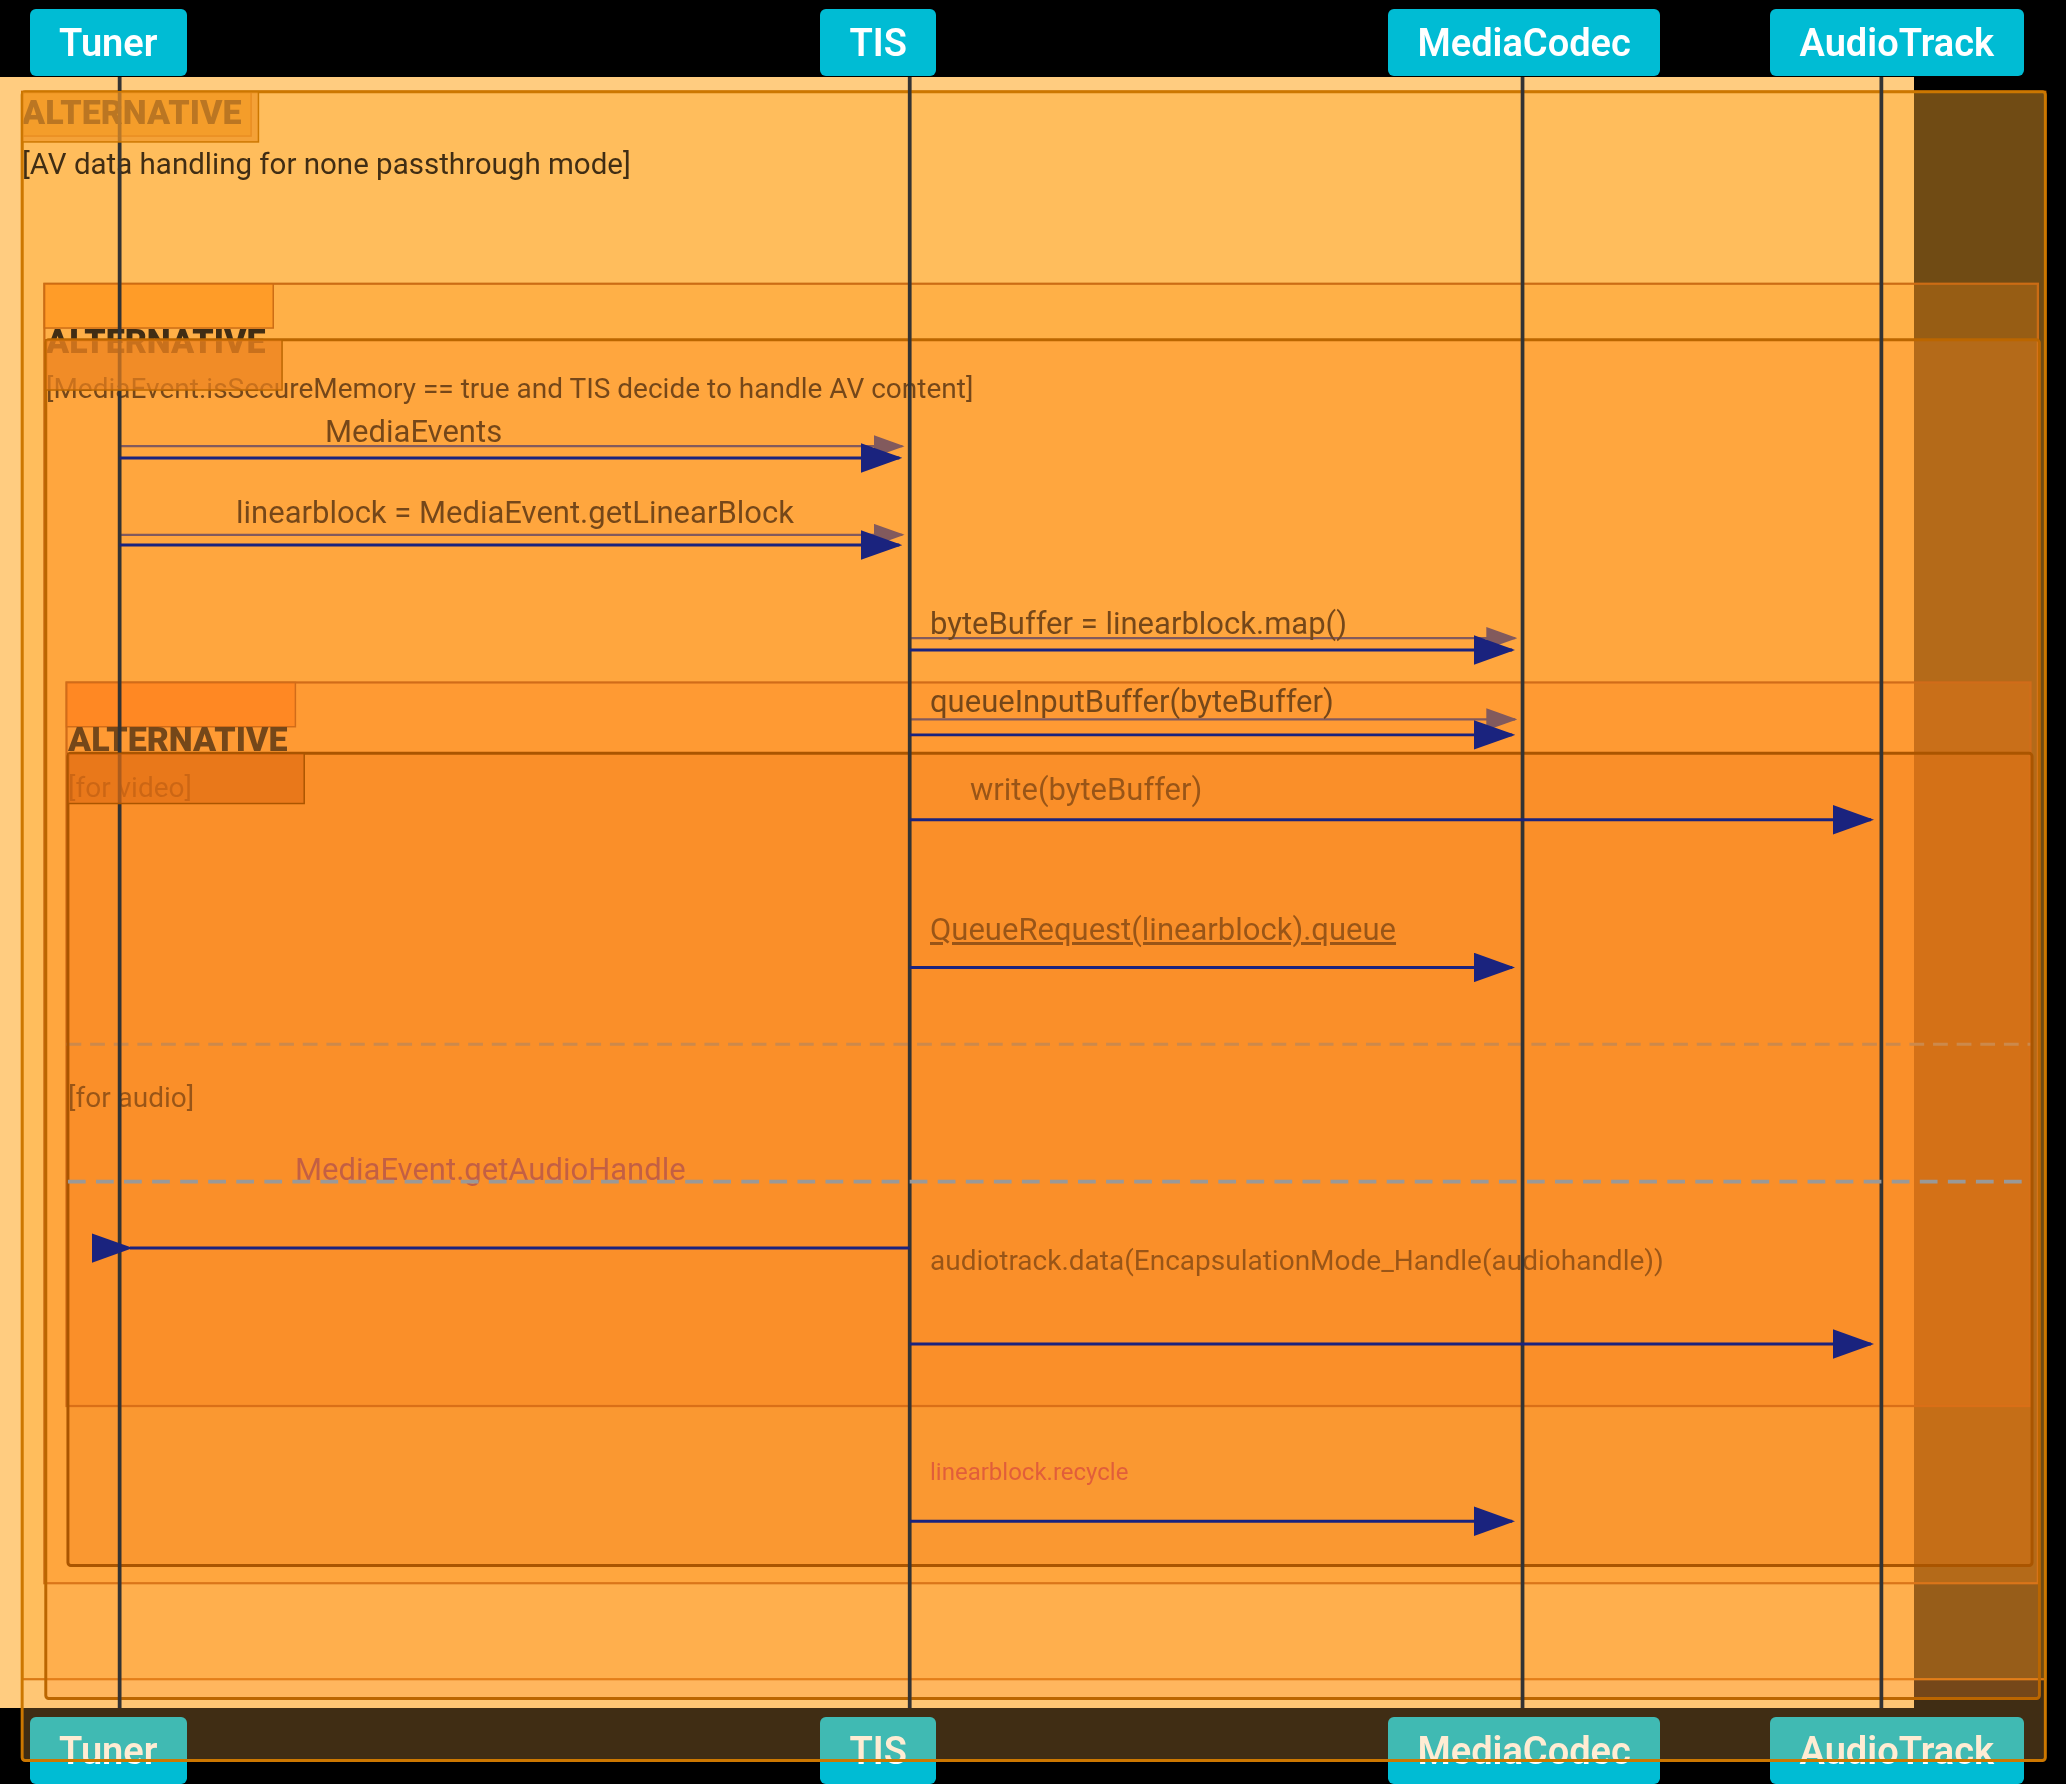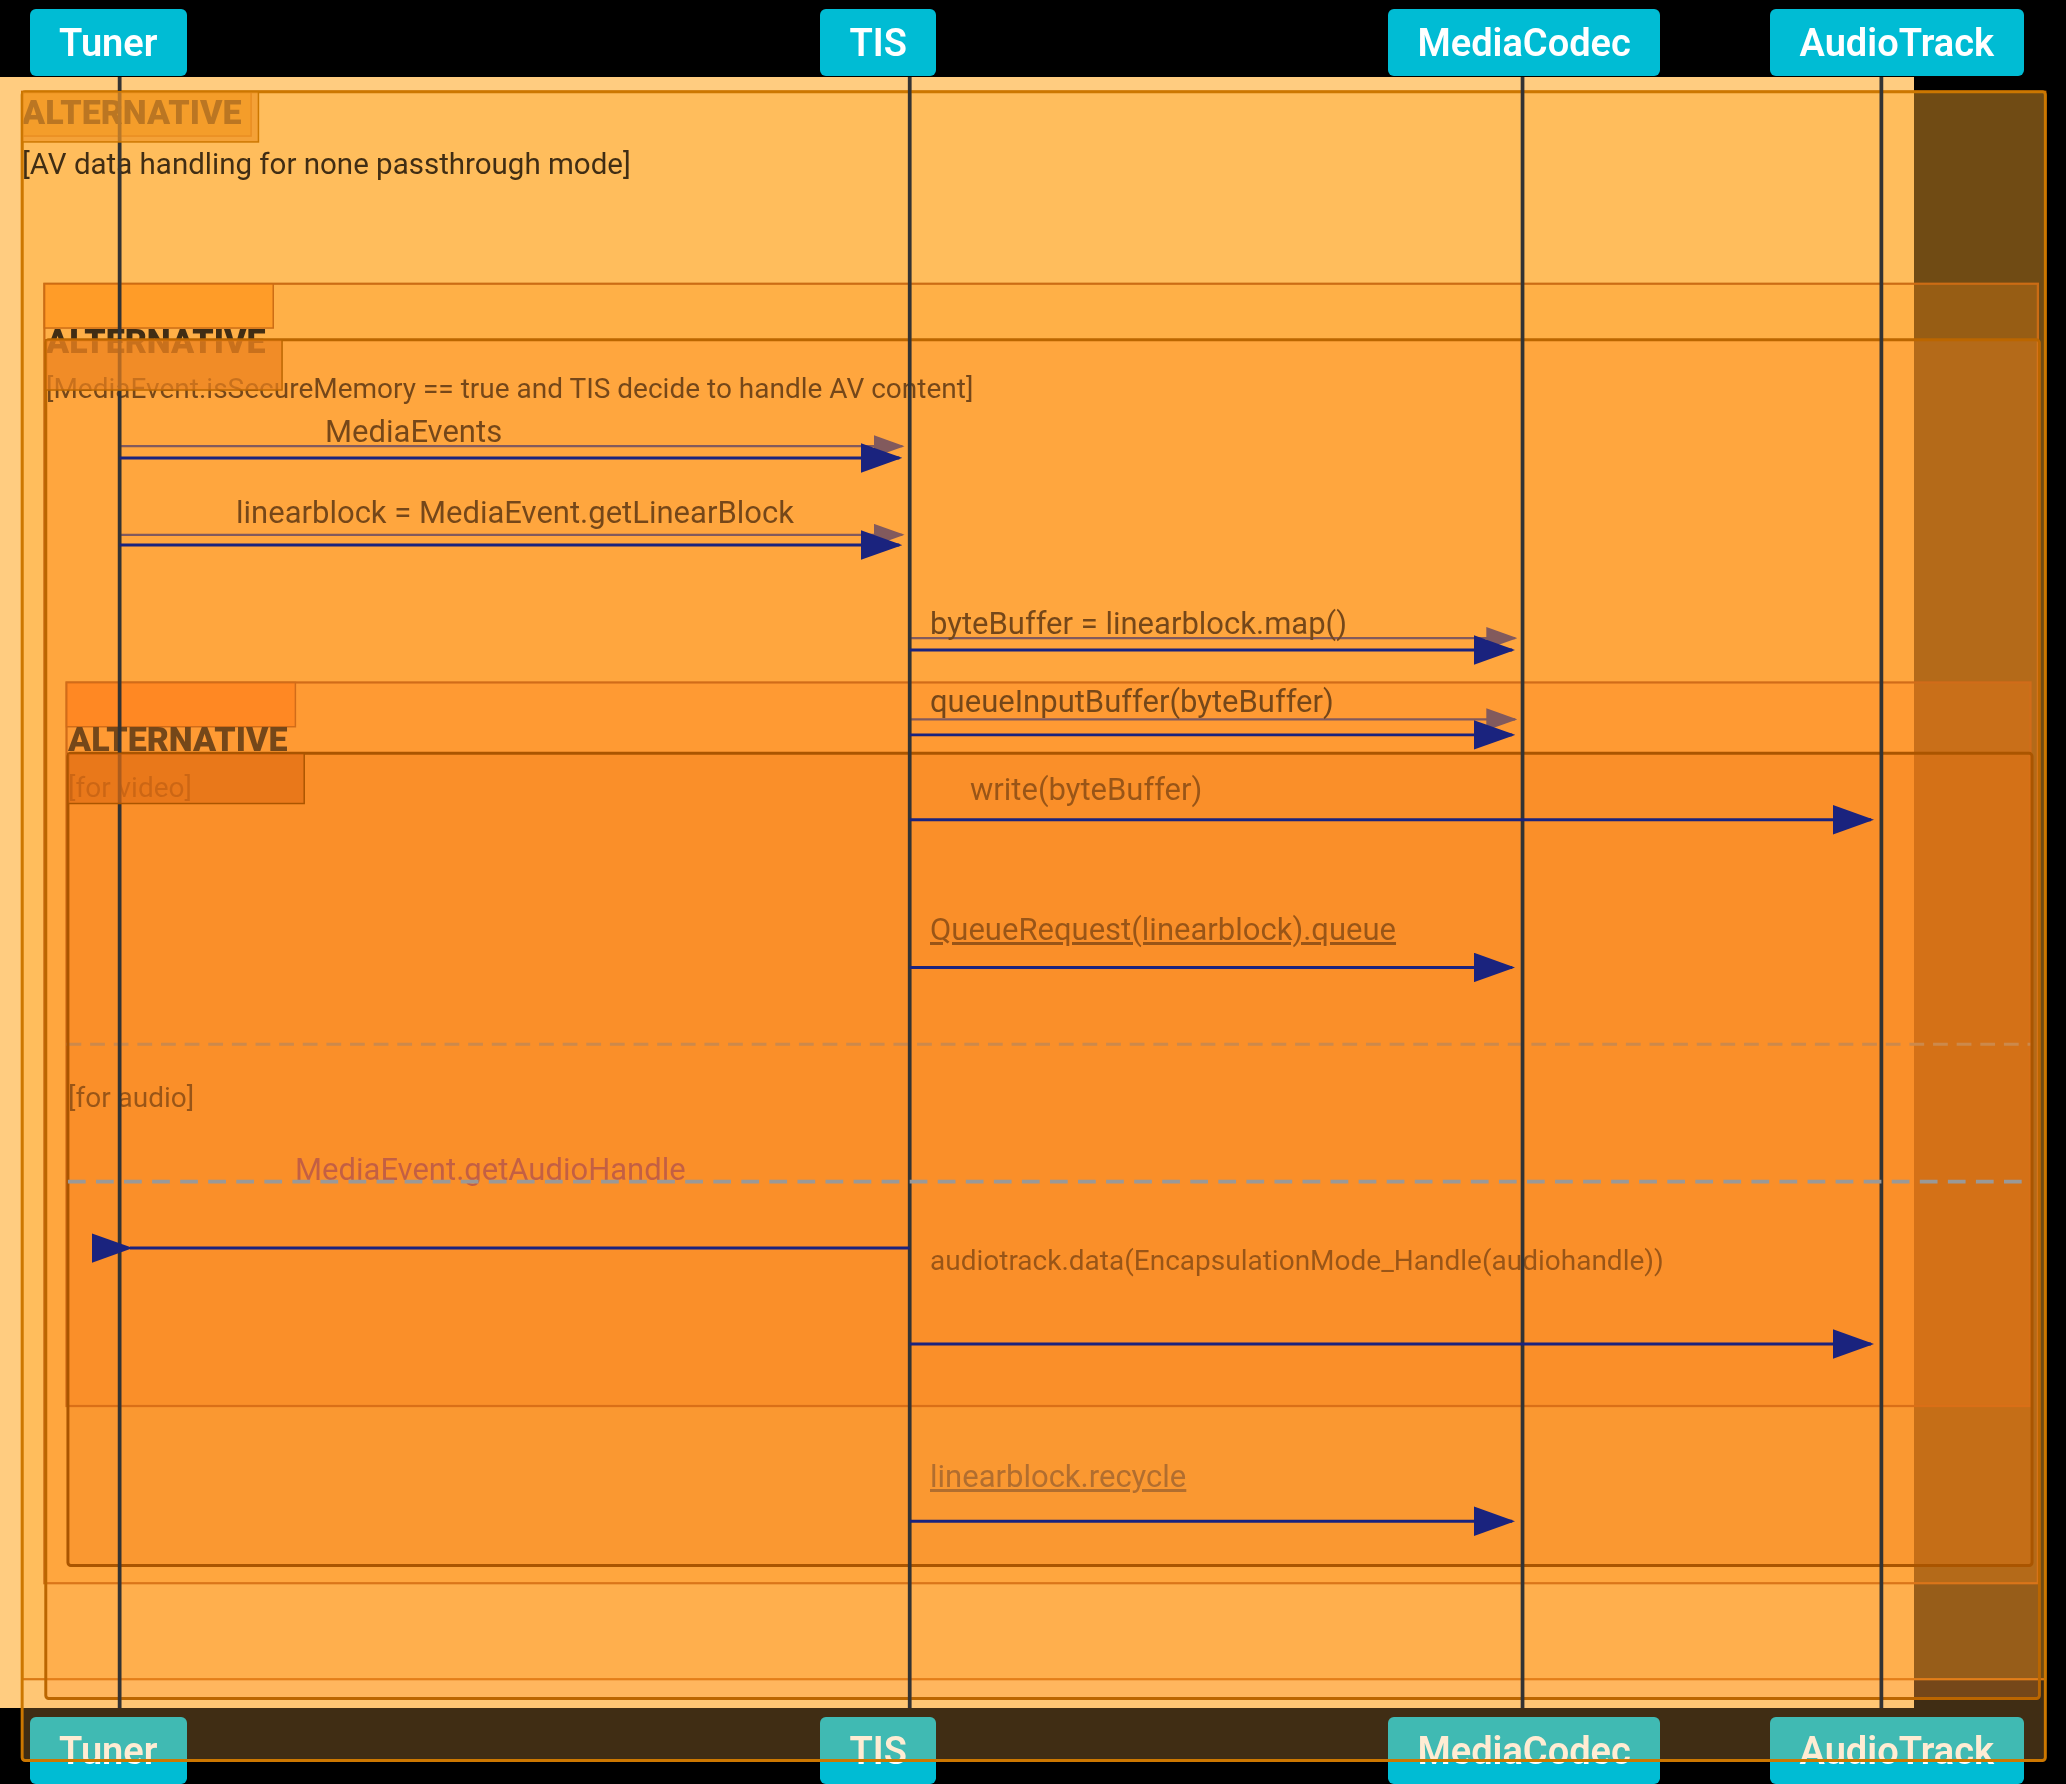--- a/index.html
+++ b/index.html
@@ -154,21 +154,21 @@
     <div style="position:absolute; top:606px; left:930px; font-size:31px; color:#000;">queueInputBuffer(byteBuffer)</div>
 
     <div style="position:absolute; top:694px; left:930px; font-size:31px; color:#000;margin-left:40px;">write(byteBuffer)</div>
 
     <div style="position:absolute; top:834px; left:930px; font-size:31px; color:#000;text-decoration:underline;">QueueRequest(linearblock).queue</div>
 
     <div style="position:absolute; top:1074px; left:295px; font-size:31px; color:#701a75;">MediaEvent.getAudioHandle</div>
 
     <div style="position:absolute; top:1167px; left:930px; font-size:28px; color:#000;">audiotrack.data(EncapsulationMode_Handle(audiohandle))</div>
 
-    <div style="position:absolute; top:1381px; left:930px; font-size:31px; color:#404040;text-decoration:underline;">linearblock.recycle</div>
+    <div style="position:absolute; top:1381px; left:930px; font-size:24px; color:#be185d;">linearblock.recycle</div>
 
   </div>
 
   <div class="actors-bottom">
     <div class="actor-box" style="left: 29.5px; top: 8.9px;">Tuner</div>
     <div class="actor-box" style="left: 820px; top: 8.9px;">TIS</div>
     <div class="actor-box" style="left: 1388px; top: 8.9px;">MediaCodec</div>
     <div class="actor-box" style="left: 1770px; top: 8.9px;">AudioTrack</div>
   </div>
 

